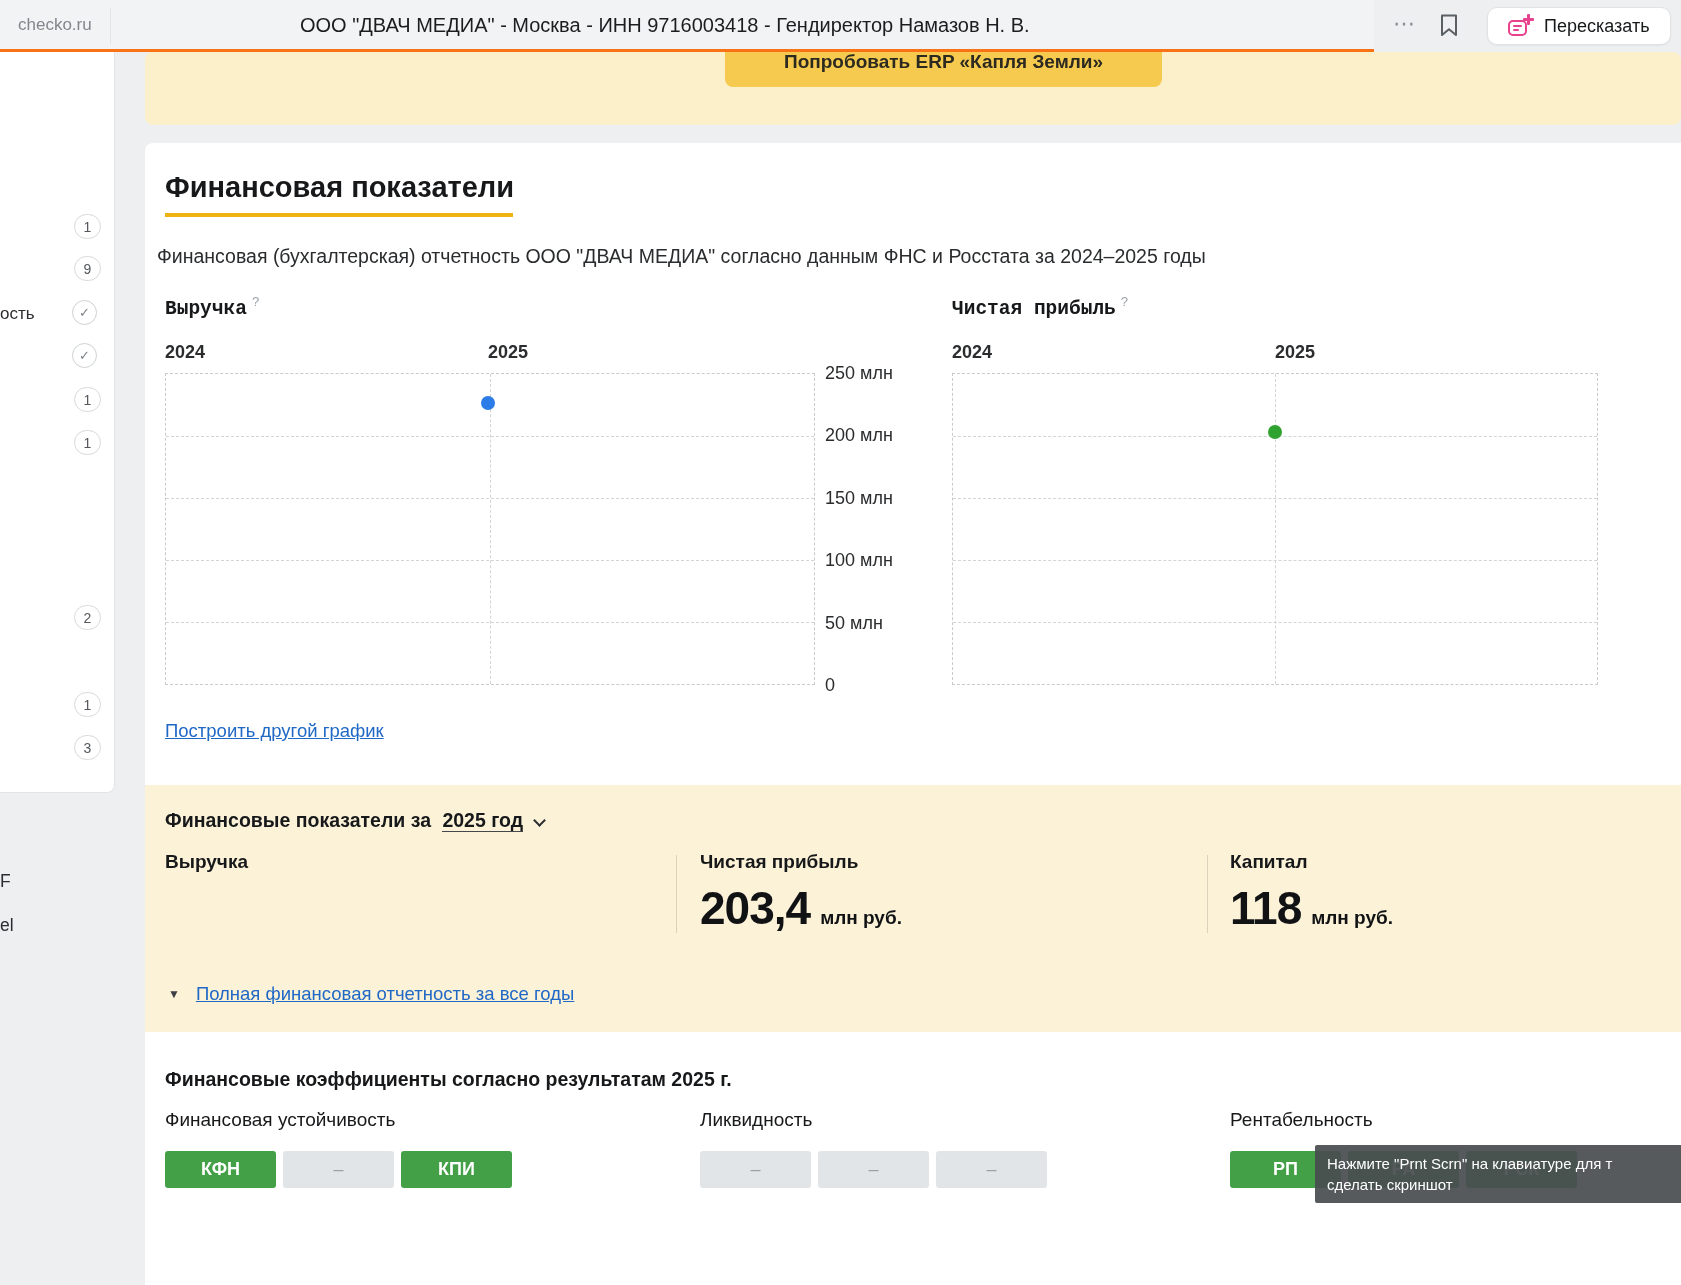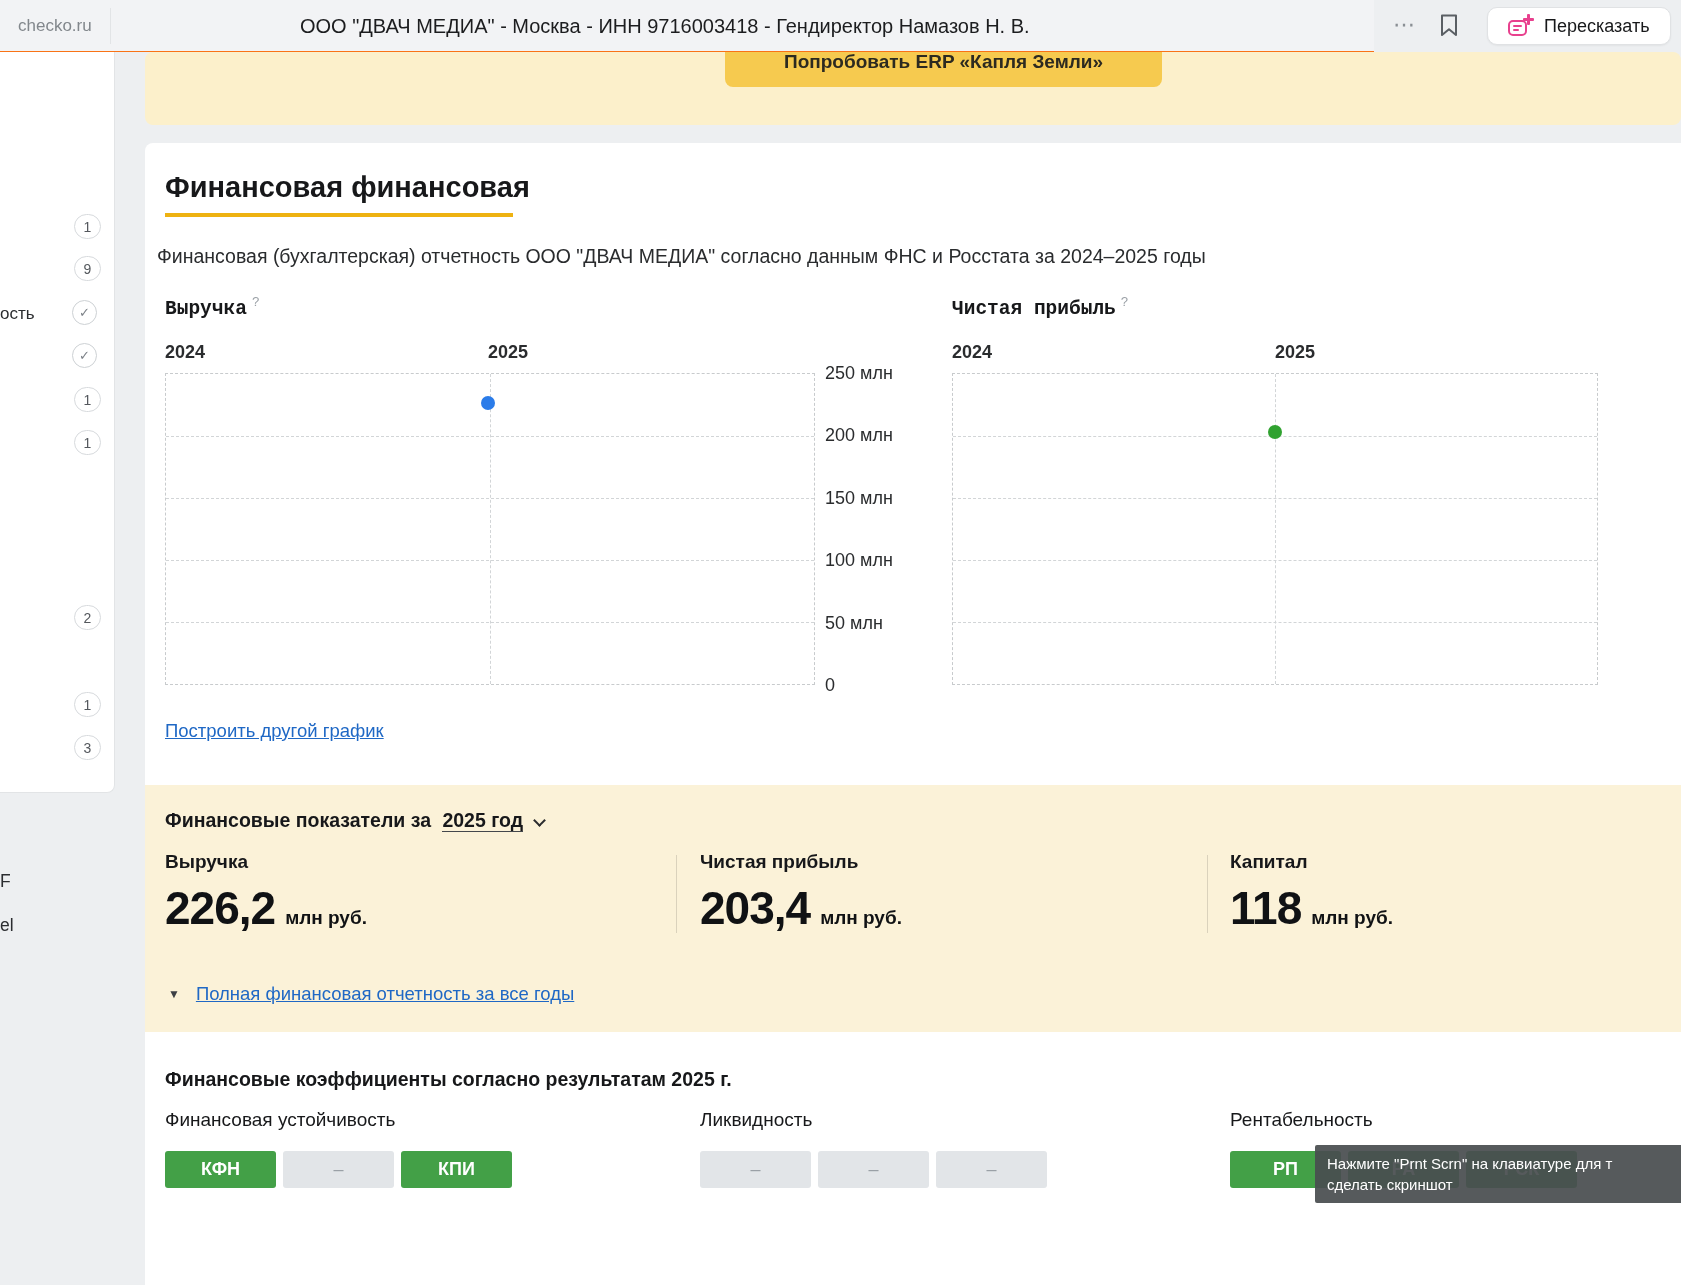--- a/index.html
+++ b/index.html
@@ -1,21 +1,21 @@
 <!DOCTYPE html>
 <html style="--accent-yellow: #eeb211; --panel-yellow: #fbf2d8; --banner-bg: #fcf0cb; --banner-button: #f6ca4f; --green-badge: #43a047; --blue-dot: #2b7ce9; --green-dot: #30a230; --link-blue: #1f68c5;"><head>
 <meta charset="utf-8">
 <style>
   * { margin:0; padding:0; box-sizing:border-box; }
   body { background:#d8dadc; font-family:"Liberation Sans", sans-serif; }
   .screen{position:relative;width:1681px;height:1285px;background:#edeff1;overflow:hidden;
           font-family:"Liberation Sans", sans-serif;color:#17181a;}
 
   
-  .browser-bar{position:absolute;left:0;top:0;width:1374px;height:52px;background:#f2f3f5;border-bottom:1px solid #f97316;}
+  .browser-bar{position:absolute;left:0;top:0;width:1374px;height:52px;background:#f2f3f5;border-bottom:3px solid #f97316;}
   .bar-domain{position:absolute;left:18px;top:50%;transform:translateY(-50%);font-size:17px;color:#82878c;}
   .bar-sep{position:absolute;left:110px;top:8px;width:1px;height:36px;background:#e2e4e6;}
   .bar-title{position:absolute;left:300px;top:50%;transform:translateY(-50%);font-size:20px;color:#1c1d1f;white-space:nowrap;}
   .bar-more{position:absolute;left:1393px;top:50%;transform:translateY(-55%);font-size:22px;color:#8a8f94;letter-spacing:1px;cursor:pointer;}
   .bar-bookmark{position:absolute;left:1440px;top:14px;cursor:pointer;}
   .retell-btn{position:absolute;left:1487px;top:7px;height:38px;background:#fff;border:1px solid #e0e2e4;border-radius:10px;
               display:flex;align-items:center;gap:10px;padding:0 20px;font-size:18px;color:#17181a;cursor:pointer;
               box-shadow:0 1px 2px rgba(0,0,0,0.05);white-space:nowrap;}
   .retell-icon{position:relative;width:26px;height:22px;flex:0 0 auto;}
   .ri-bubble{position:absolute;left:0;bottom:1px;width:19px;height:16px;border:2.2px solid #e8418e;border-radius:5px;}
@@ -130,21 +130,21 @@
   </div>
   <span class="frag" style="top:871px">F</span>
   <span class="frag" style="top:915px">el</span>
 
   <div class="banner">
     <div class="banner-btn">Попробовать ERP «Капля Земли»</div>
   </div>
 
   <div class="card">
 
-    <h2 class="h-fin">Финансовая финансовая</h2>
+    <h2 class="h-fin">Финансовая показатели</h2>
     <div class="h-underline"></div>
     <p class="desc">Финансовая (бухгалтерская) отчетность ООО "ДВАЧ МЕДИА" согласно данным ФНС и Росстата за 2024–2025 годы</p>
 
     <div class="ct ct-left">
       <span>Выручка</span><sup class="help">?</sup>
     </div>
     <div class="ct ct-right">
       <span>Чистая прибыль</span><sup class="help">?</sup>
     </div>
 
@@ -181,21 +181,20 @@
     <a class="link-build">Построить другой график</a>
 
     <div class="fin-panel">
       <div class="fp-title">
         <span>Финансовые показатели за</span>
         <span class="year-select">2025 год</span><span class="chev"></span>
       </div>
 
       <div class="fp-col fp-c1">
         <div class="fp-label">Выручка</div>
-        <div class="fp-value"><span>226,2</span><span class="fp-unit">млн руб.</span></div>
       </div>
       <div class="fp-div" style="left:531px"></div>
       <div class="fp-col fp-c2">
         <div class="fp-label">Чистая прибыль</div>
         <div class="fp-value"><span>203,4</span><span class="fp-unit">млн руб.</span></div>
       </div>
       <div class="fp-div" style="left:1062px"></div>
       <div class="fp-col fp-c3">
         <div class="fp-label">Капитал</div>
         <div class="fp-value"><span>118</span><span class="fp-unit">млн руб.</span></div>

